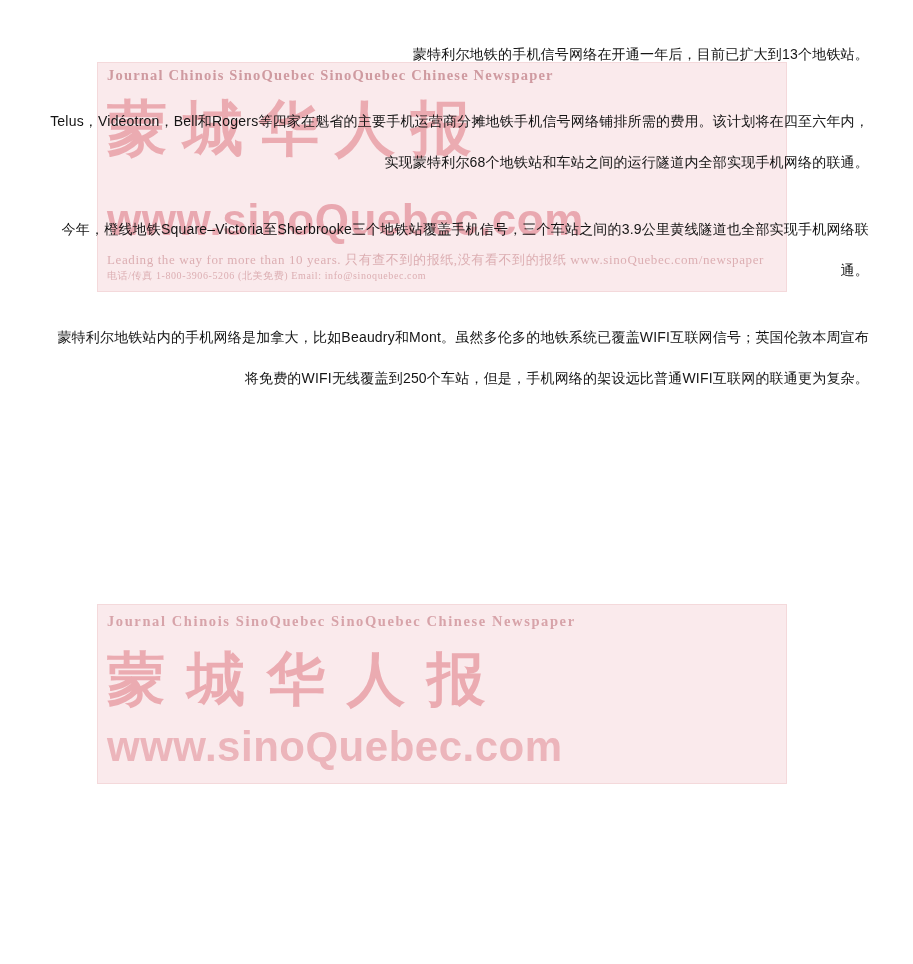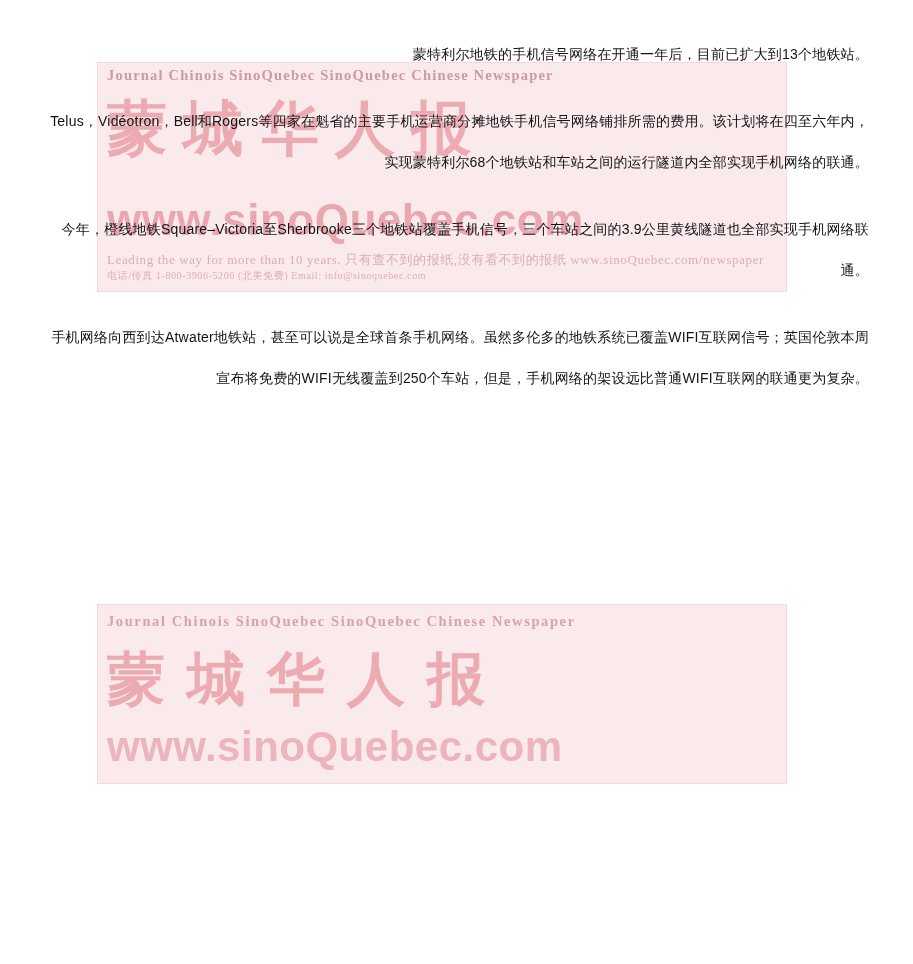--- a/index.html
+++ b/index.html
@@ -134,16 +134,16 @@
   <div class="wm wm-bottom">
     <div class="wm-line wm-title">Journal Chinois SinoQuebec        SinoQuebec Chinese Newspaper</div>
     <div class="wm-line wm-cn">蒙城华人报</div>
     <div class="wm-line wm-url">www.sinoQuebec.com</div>
   </div>
 
   <div class="article">
     <p class="para">蒙特利尔地铁的手机信号网络在开通一年后，目前已扩大到13个地铁站。</p>
     <p class="para">Telus，Vidéotron，Bell和Rogers等四家在魁省的主要手机运营商分摊地铁手机信号网络铺排所需的费用。该计划将在四至六年内，实现蒙特利尔68个地铁站和车站之间的运行隧道内全部实现手机网络的联通。</p>
     <p class="para">今年，橙线地铁Square–Victoria至Sherbrooke三个地铁站覆盖手机信号，三个车站之间的3.9公里黄线隧道也全部实现手机网络联通。</p>
-    <p class="para">手机网络向西到达Atwater地铁站，甚至可以说是全球首条手机网络。虽然多伦多的地铁系统已覆盖WIFI互联网信号；英国伦敦本周宣布将免费的WIFI无线覆盖到250个车站，但是，手机网络的架设远比普通WIFI互联网的联通更为复杂。</p>
+    <p class="para">蒙特利尔地铁站内的手机网络是加拿大，比如Beaudry和Mont。虽然多伦多的地铁系统已覆盖WIFI互联网信号；英国伦敦本周宣布将免费的WIFI无线覆盖到250个车站，但是，手机网络的架设远比普通WIFI互联网的联通更为复杂。</p>
   </div>
 
 </div>
 
 </body></html>

